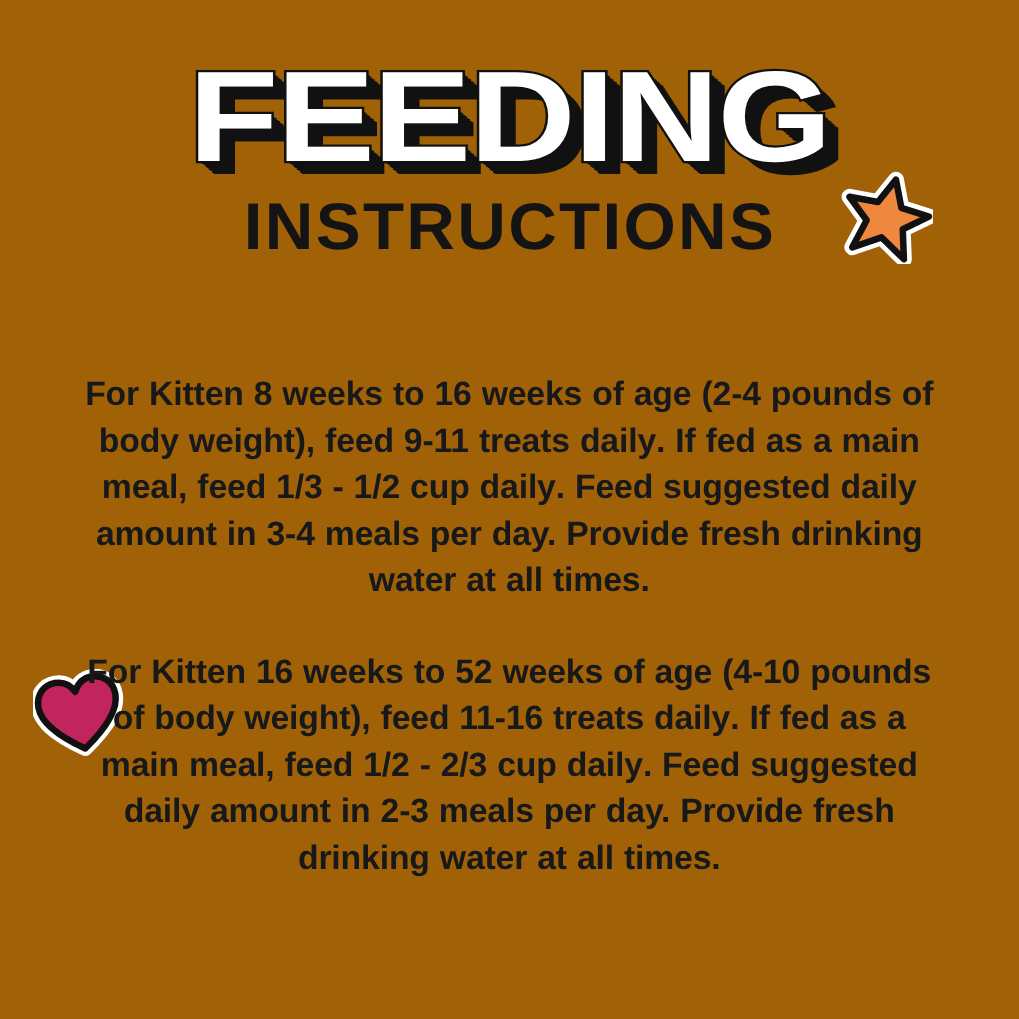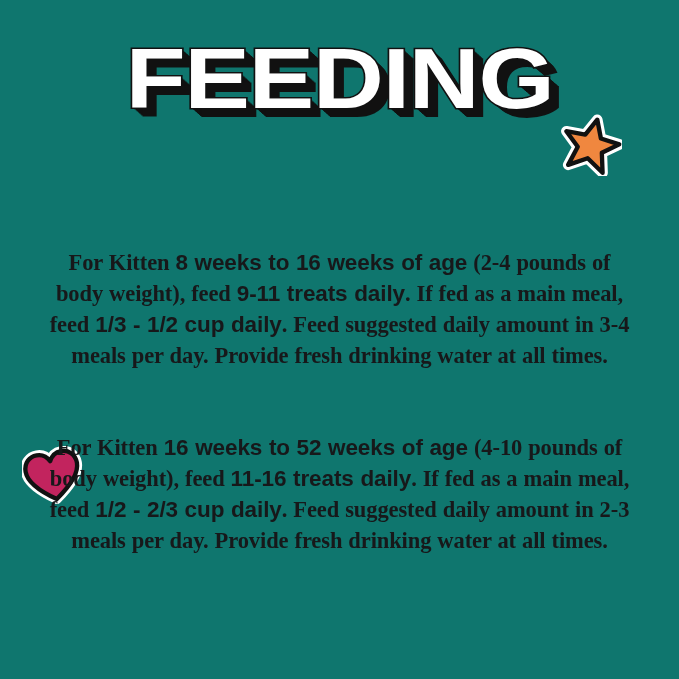--- a/index.html
+++ b/index.html
@@ -91,21 +91,20 @@
   }
   #para-1 { top: 224px; }
   #para-2 { top: 409px; }
 
   .body-block b {
     font-weight: bold;
     margin-top: 24px;
   }
   .body-block .reg {
     font-weight: 600;
-    font-family: Liberation Serif, serif;
   }
 
   
   .deco {
     position: absolute;
     pointer-events: none;
   }
   #star-deco {
     left: 560px;
     top: 114px;
@@ -115,26 +114,29 @@
   #heart-deco {
     left: 22px;
     top: 446px;
     width: 62px;
     height: 62px;
   }
 </style>
 </head>
 <body>
 
-<div id="poster" style="background: #0f766e;">
+<div id="poster" style="background: #a16207;">
 
   <div class="title-wrap">
     <span class="title">FEEDING</span>
   </div>
 
+  <div class="subtitle-wrap">
+    <span class="subtitle">INSTRUCTIONS</span>
+  </div>
 
   <div class="deco" id="star-deco">
     <svg viewBox="0 0 100 100" width="62" height="62" aria-hidden="true">
       <g transform="rotate(14 50 50)">
         <path d="M50 8 L63 36 L94 38 L70 58 L79 89 L50 72 L22 90 L30 58 L6 38 L37 36 Z" fill="#FFFFFF" stroke="#FFFFFF" stroke-width="17" stroke-linejoin="round" stroke-linecap="round"></path>
         <path d="M50 8 L63 36 L94 38 L70 58 L79 89 L50 72 L22 90 L30 58 L6 38 L37 36 Z" fill="#F0873F" stroke="#111111" stroke-width="7" stroke-linejoin="round" stroke-linecap="round"></path>
       </g>
     </svg>
   </div>
 

